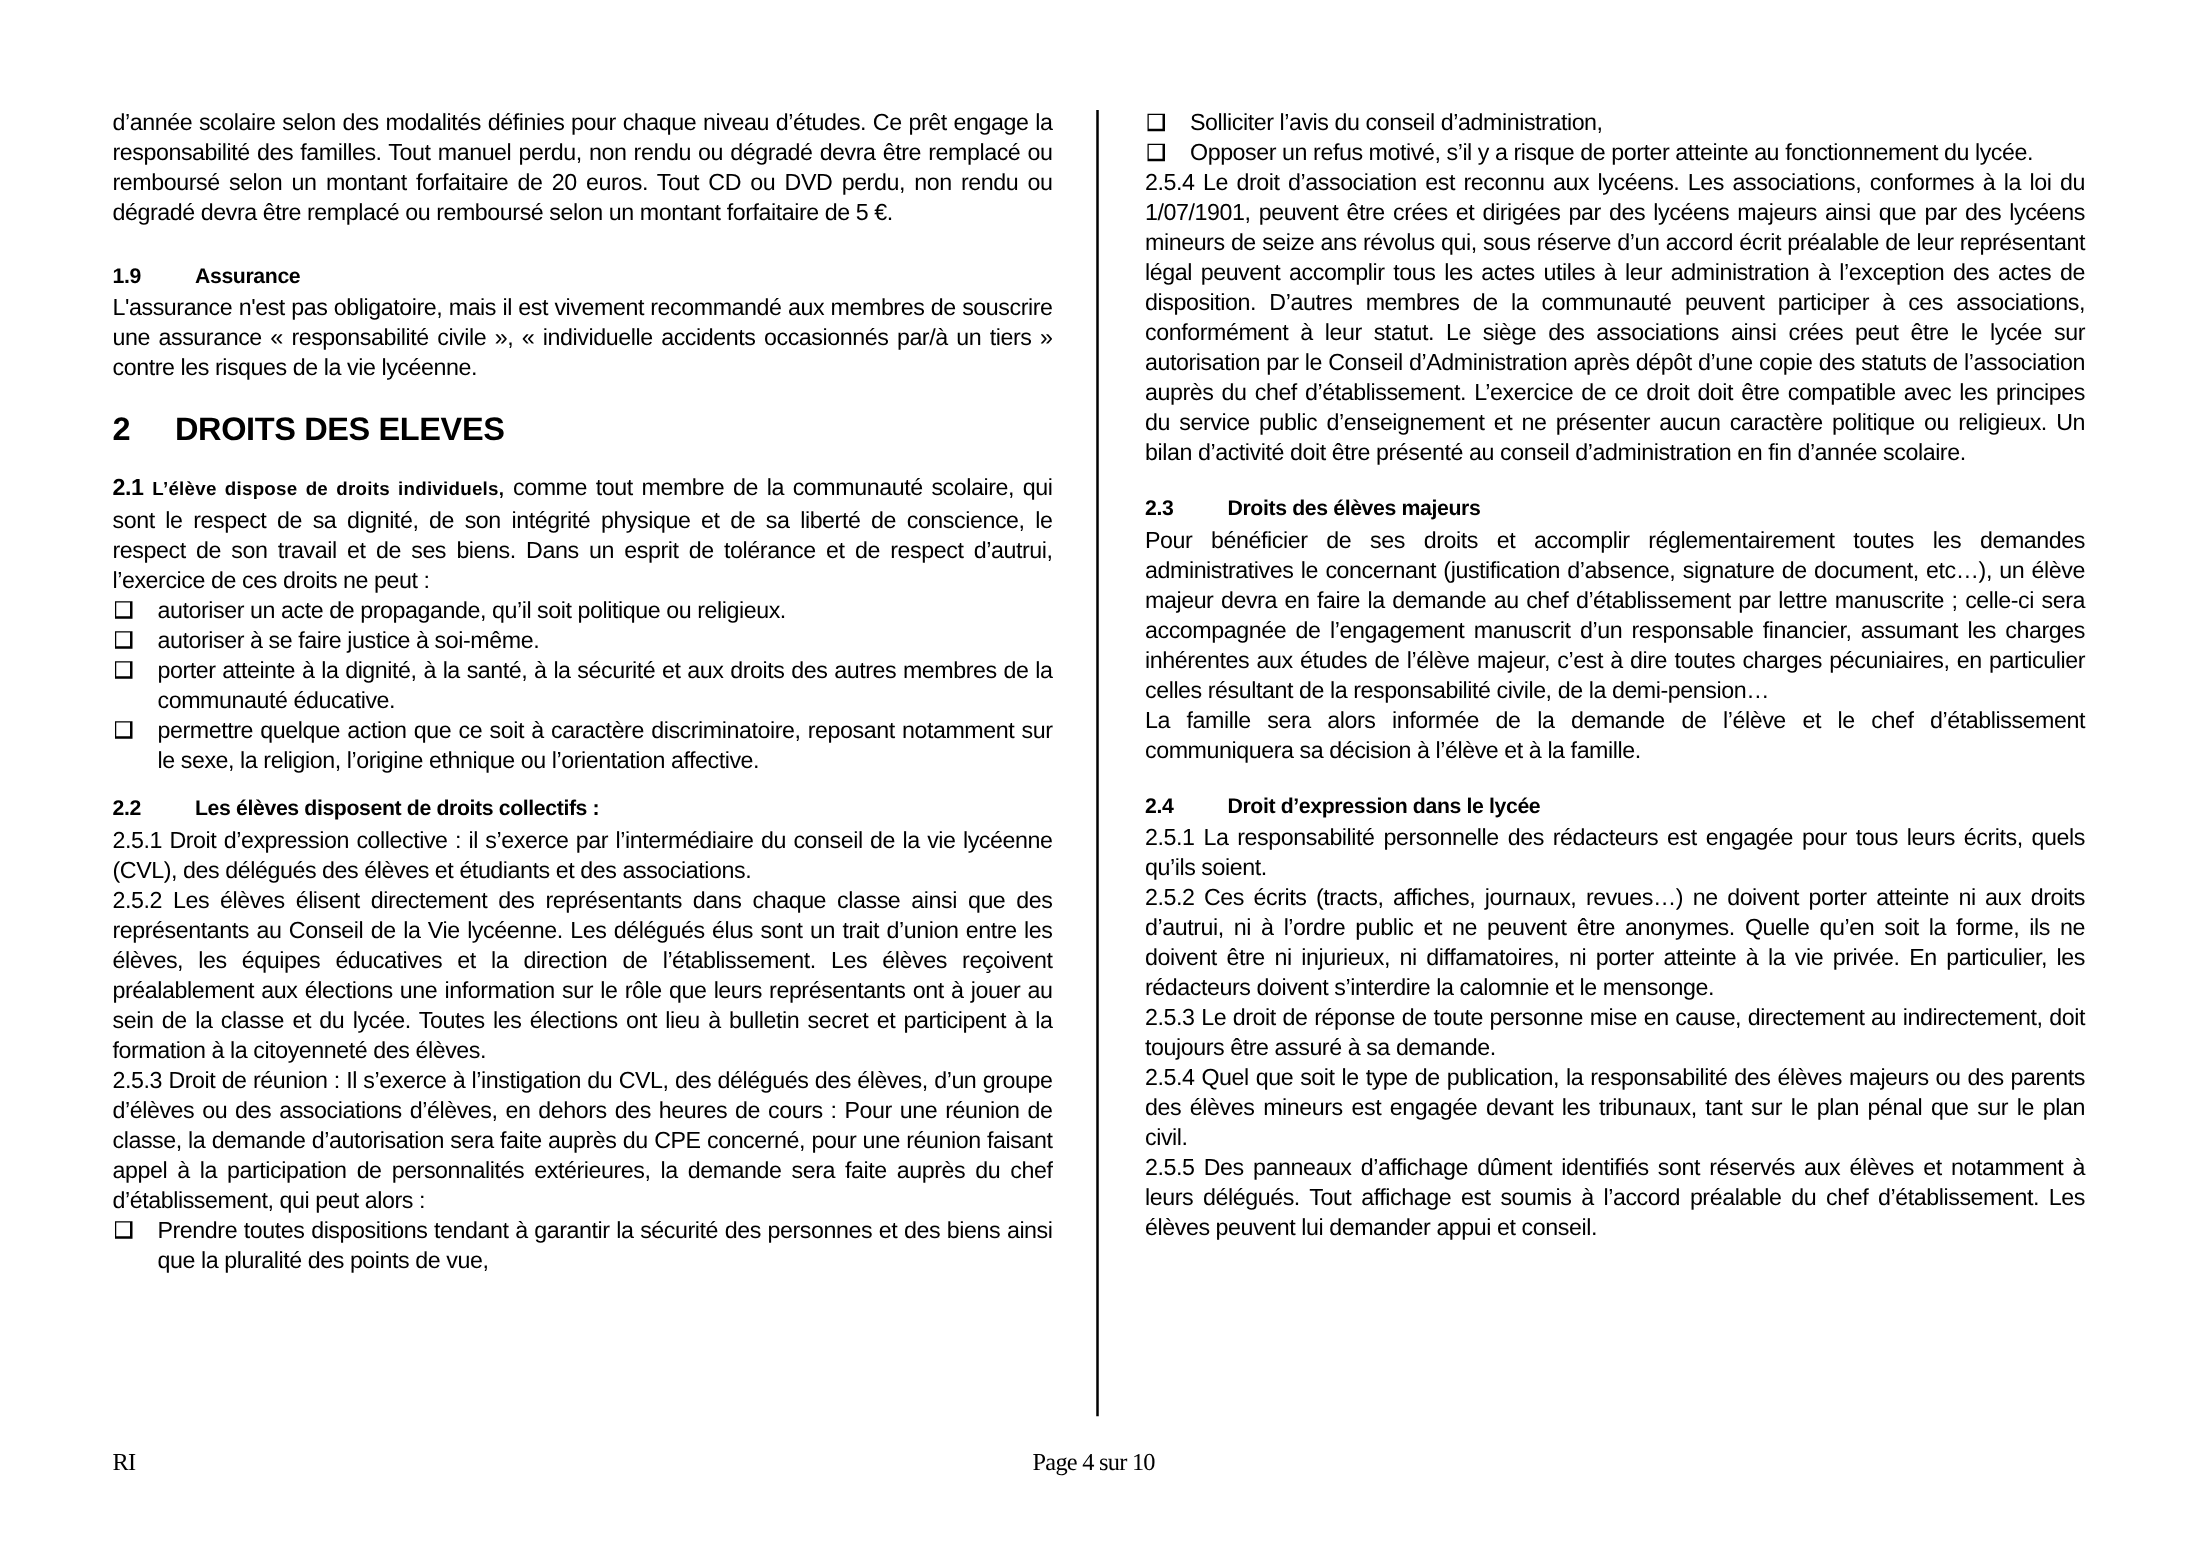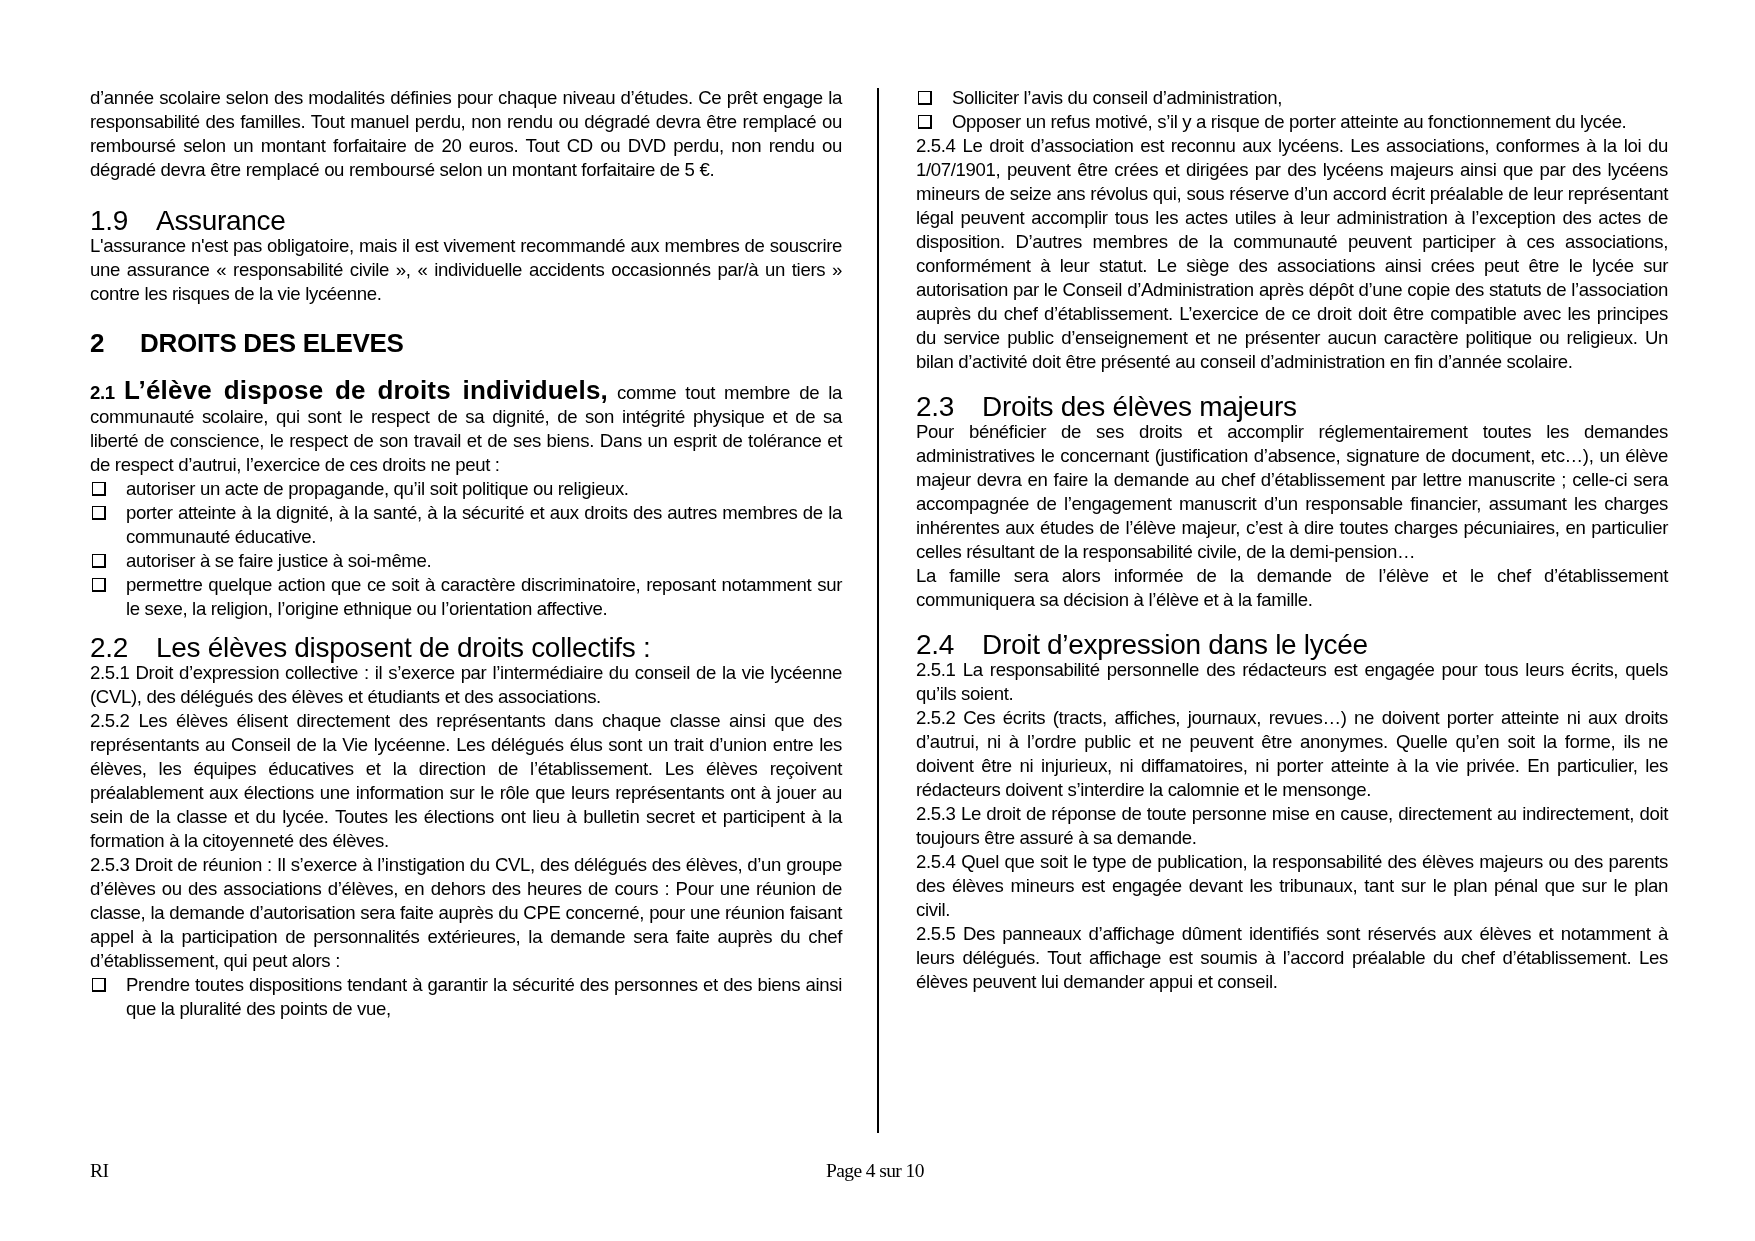--- a/index.html
+++ b/index.html
@@ -46,31 +46,31 @@
     .h1 {
       font-weight: bold;
       font-size: 26px;
       line-height: 26px;
       margin-top: 22px;
       margin-bottom: 0;
       letter-spacing: -0.3px;
     }
     .h1 .num { display: inline-block; width: 50px; }
     .h-sub {
-      font-weight: normal;
-      font-size: 28px;
+      font-weight: bold;
+      font-size: 17px;
       line-height: 26px;
       margin-top: 20px;
       letter-spacing: -0.3px;
     }
     .h-sub .num { display: inline-block; width: 66px; }
     .h-inline-wrap { margin-top: 22px; }
     .h-inline {
       font-weight: bold;
-      font-size: 26px;
+      font-size: 15px;
       letter-spacing: 0.2px;
     }
     .h-inline-num {
       font-weight: bold;
       font-size: 18.6px;
     }
     ul.checks {
       list-style: none;
       margin: 0;
       padding: 0;
@@ -115,22 +115,22 @@
     <p class="para">L'assurance n'est pas obligatoire, mais il est vivement recommandé aux membres de souscrire une assurance « responsabilité civile », « individuelle accidents occasionnés par/à un tiers » contre les risques de la vie lycéenne.</p>
 
     <div class="h1" style="margin-top:24px;">
       <span class="num">2</span><span>DROITS DES ELEVES</span>
     </div>
 
     <p class="para h-inline-wrap"><span class="h-inline-num">2.1</span>&nbsp;<span class="h-inline">L’élève dispose de droits individuels,</span><span> comme tout membre de la communauté scolaire, qui sont le respect de sa dignité, de son intégrité physique et de sa liberté de conscience, le respect de son travail et de ses biens. Dans un esprit de tolérance et de respect d’autrui, l’exercice de ces droits ne peut :</span></p>
 
     <ul class="checks">
       <li><span class="checkbox"></span><span>autoriser un acte de propagande, qu’il soit politique ou religieux.</span></li>
+      <li><span class="checkbox"></span><span>autoriser à se faire justice à soi-même.</span></li>
       <li><span class="checkbox"></span><span>porter atteinte à la dignité, à la santé, à la sécurité et aux droits des autres membres de la communauté éducative.</span></li>
-      <li><span class="checkbox"></span><span>autoriser à se faire justice à soi-même.</span></li>
       <li><span class="checkbox"></span><span>permettre quelque action que ce soit à caractère discriminatoire, reposant notamment sur le sexe, la religion, l’origine ethnique ou l’orientation affective.</span></li>
     </ul>
 
     <div class="h-sub" style="margin-top:14px;">
       <span class="num">2.2</span><span>Les élèves disposent de droits collectifs :</span>
     </div>
     <p class="para">2.5.1  Droit d’expression collective : il s’exerce par l’intermédiaire du conseil de la vie lycéenne (CVL), des délégués des élèves et étudiants et des associations.</p>
     <p class="para">2.5.2  Les élèves élisent directement des représentants dans chaque classe ainsi que des représentants au Conseil de la Vie lycéenne. Les délégués élus sont un trait d’union entre les élèves, les équipes éducatives et la direction de l’établissement. Les élèves reçoivent préalablement aux élections une information sur le rôle que leurs représentants ont à jouer au sein de la classe et du lycée. Toutes les élections ont lieu à bulletin secret et participent à la formation à la citoyenneté des élèves.</p>
     <p class="para">2.5.3 Droit de réunion : Il s’exerce à l’instigation du CVL, des délégués des élèves, d’un groupe d’élèves ou des associations d’élèves, en dehors des heures de cours : Pour une réunion de classe, la demande d’autorisation sera faite auprès du CPE concerné, pour une réunion faisant appel à la participation de personnalités extérieures, la demande sera faite auprès du chef d’établissement, qui peut alors :</p>
     <ul class="checks">

